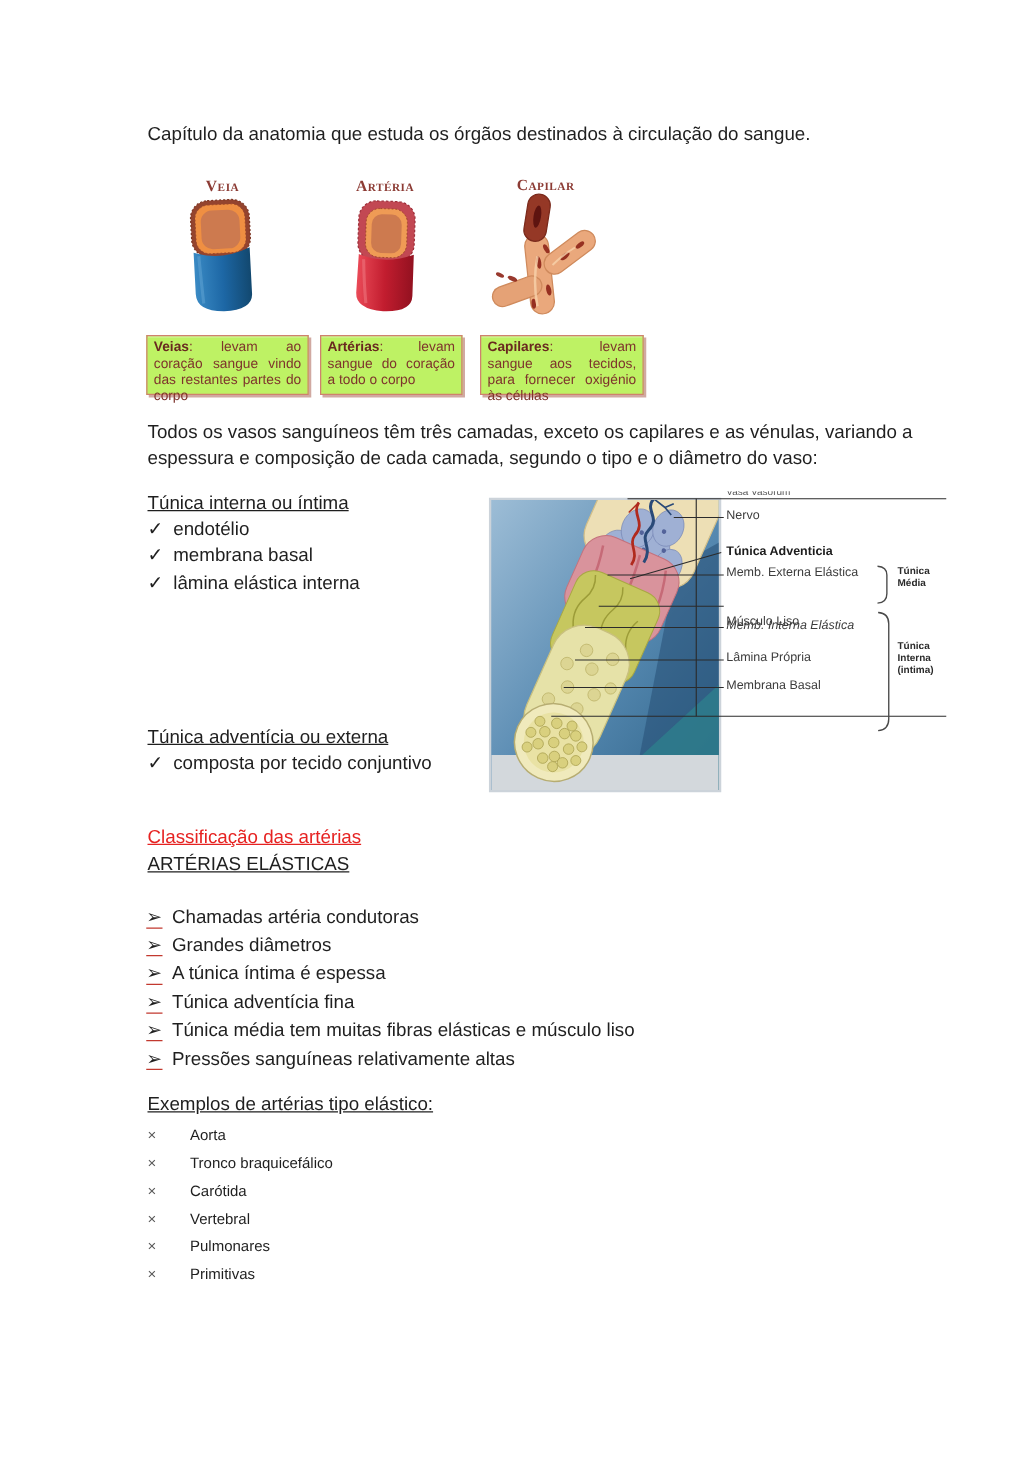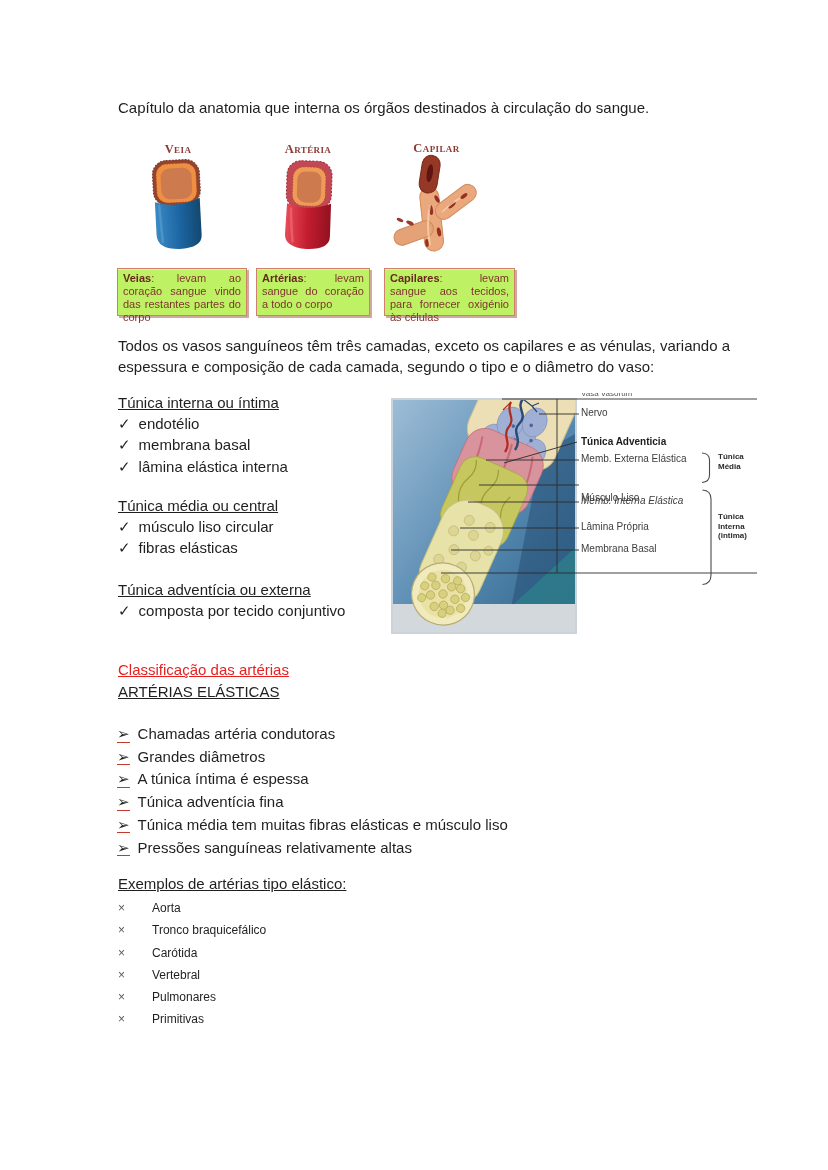--- a/index.html
+++ b/index.html
@@ -55,21 +55,21 @@
   .ex-heading  { left:118px; top:875px; font-size:15px; text-decoration:underline; }
   .x-list  { left:118px; top:897px; }
   .x-item  { font-size:12px; line-height:22.3px; }
   .xmark   { display:inline-block; width:34px; color:#595959; }
 </style>
 </head>
 <body>
 
 <div class="page">
 
-  <p class="abs body-text intro">Capítulo da anatomia que interna os órgãos destinados à circulação do sangue.</p>
+  <p class="abs body-text intro">Capítulo da anatomia que estuda os órgãos destinados à circulação do sangue.</p>
 
   <div class="v-label" style="left:147px; width:62px;">Veia</div>
   <div class="v-label" style="left:280px; width:56px;">Artéria</div>
   <div class="v-label" style="left:390px; width:93px; top:141px;">Capilar</div>
 
   <svg class="vessel-svg" style="left:147px; top:156px;" width="62" height="97" viewBox="0 0 62 97">
     <defs>
       <linearGradient id="vblue" x1="0" y1="0" x2="1" y2="0">
         <stop offset="0" stop-color="#3a8ac4"></stop>
           <stop offset="0.5" stop-color="#1d67a5"></stop>
@@ -140,25 +140,20 @@
     <b>Capilares</b><span>: levam sangue aos tecidos, para fornecer oxigénio às células</span>
   </div>
 
   <p class="abs body-text layersp">Todos os vasos sanguíneos têm três camadas, exceto os capilares e as vénulas, variando a espessura e composição de cada camada, segundo o tipo e o diâmetro do vaso:</p>
 
   <div class="tg" style="top:392px;">
     <div class="tunic-heading">Túnica interna ou íntima</div>
     <div class="tunic-item"><span class="check">✓</span><span>endotélio</span></div>
     <div class="tunic-item"><span class="check">✓</span><span>membrana basal</span></div>
     <div class="tunic-item"><span class="check">✓</span><span>lâmina elástica interna</span></div>
-  </div>
-  <div class="tg" style="top:495px;">
-    <div class="tunic-heading">Túnica média ou central</div>
-    <div class="tunic-item"><span class="check">✓</span><span>músculo liso circular</span></div>
-    <div class="tunic-item"><span class="check">✓</span><span>fibras elásticas</span></div>
   </div>
   <div class="tg" style="top:579px;">
     <div class="tunic-heading">Túnica adventícia ou externa</div>
     <div class="tunic-item"><span class="check">✓</span><span>composta por tecido conjuntivo</span></div>
   </div>
 
   <div class="diagram">
     <svg width="372" height="236" viewBox="0 0 372 236">
       <defs>
         <linearGradient id="photobg" x1="0" y1="0" x2="1" y2="1">

